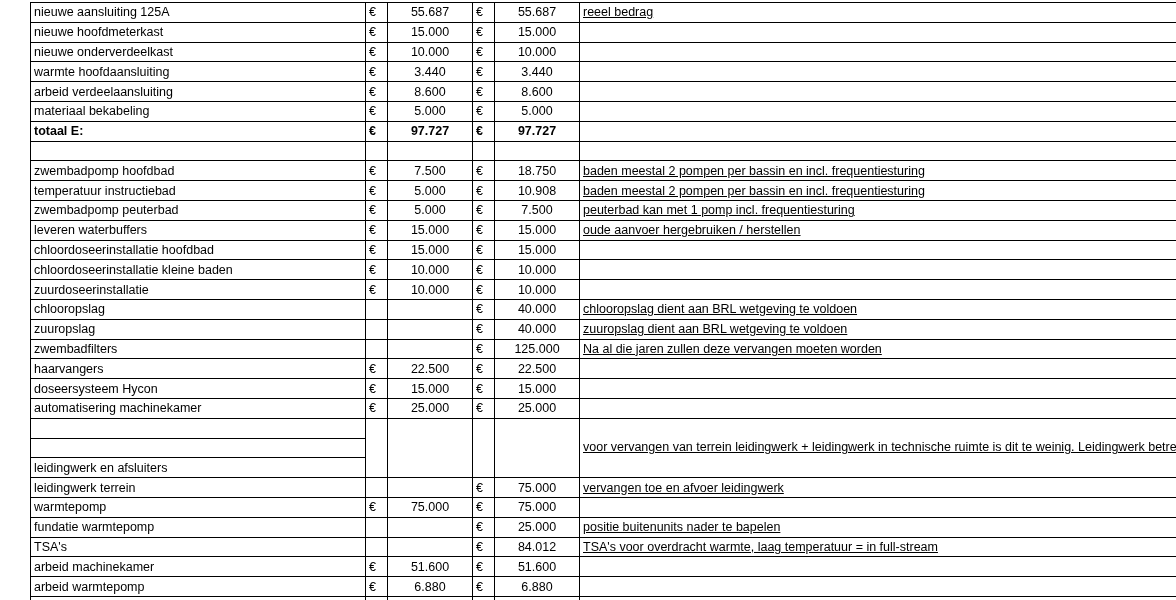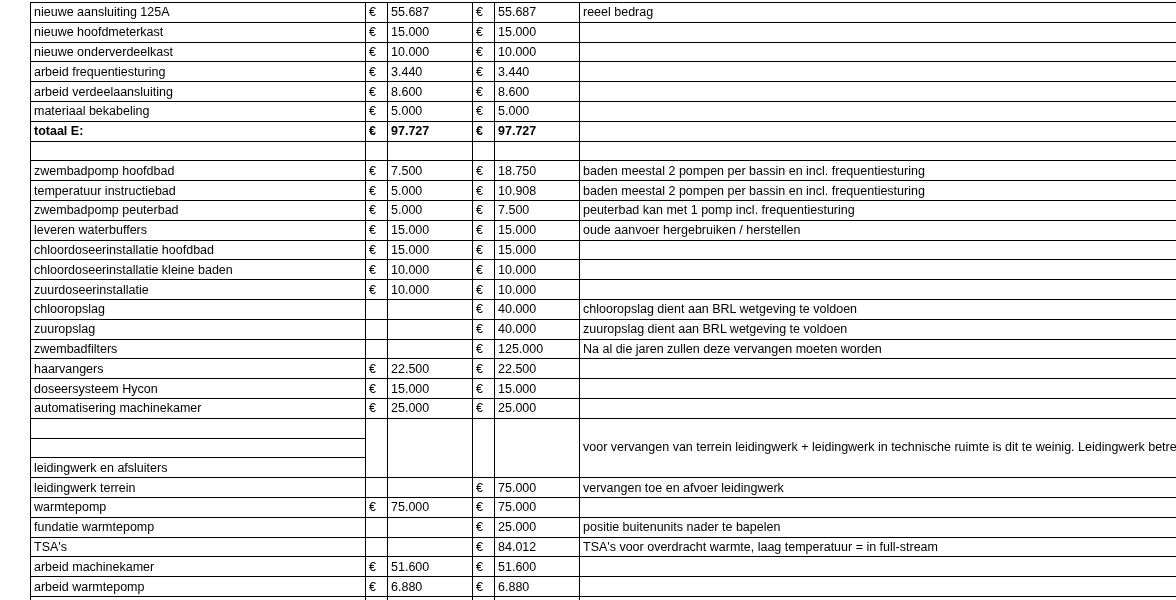--- a/index.html
+++ b/index.html
@@ -37,22 +37,22 @@
   }
   col.c-desc  { width: 335px; }
   col.c-cur1  { width: 22px; }
   col.c-val1  { width: 85px; }
   col.c-cur2  { width: 22px; }
   col.c-val2  { width: 85px; }
   col.c-note  { width: 597px; }
 
   td.desc { text-align: left; }
   td.cur  { text-align: left; padding-left: 4px; }
-  td.val  { text-align: left; padding-right: 5px; }
-  td.note { text-align: left; }
+  td.val  { text-align: center; padding-right: 5px; }
+  td.note { text-align: left; text-decoration: underline; }
   tr.bold td { font-weight: bold; }
   tr.empty td { height: 18.8px; }
   .wrapcell {
     white-space: normal;
     line-height: 15.5px;
     padding: 1px 4px;
     vertical-align: top;
   }
   .top-strip {
     height: 2px;
@@ -101,21 +101,21 @@
       <tr>
         <td class="desc">nieuwe onderverdeelkast</td>
         <td class="cur">€</td>
         <td class="val">10.000</td>
         <td class="cur">€</td>
         <td class="val">10.000</td>
         <td class="note"></td>
       </tr>
 
       <tr>
-        <td class="desc">arbeid frequentiesturing</td>
+        <td class="desc">warmte hoofdaansluiting</td>
         <td class="cur">€</td>
         <td class="val">3.440</td>
         <td class="cur">€</td>
         <td class="val">3.440</td>
         <td class="note"></td>
       </tr>
 
       <tr>
         <td class="desc">arbeid verdeelaansluiting</td>
         <td class="cur">€</td>

